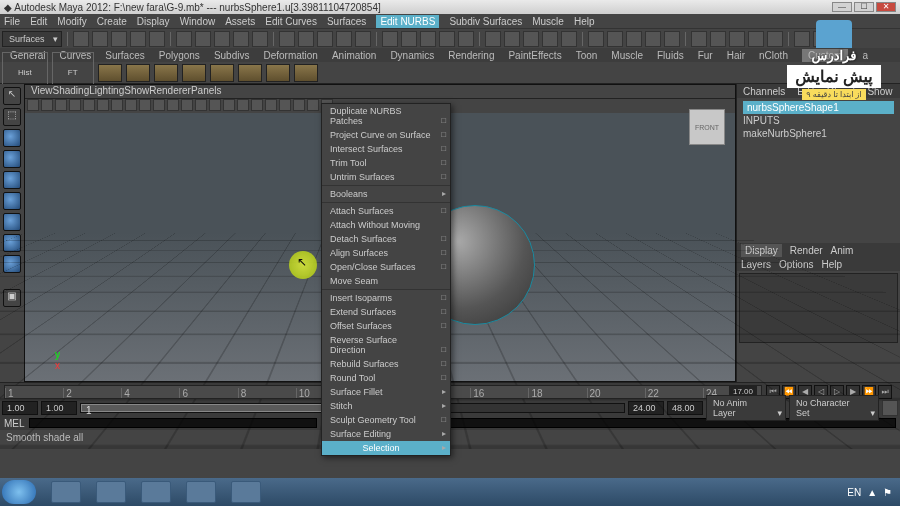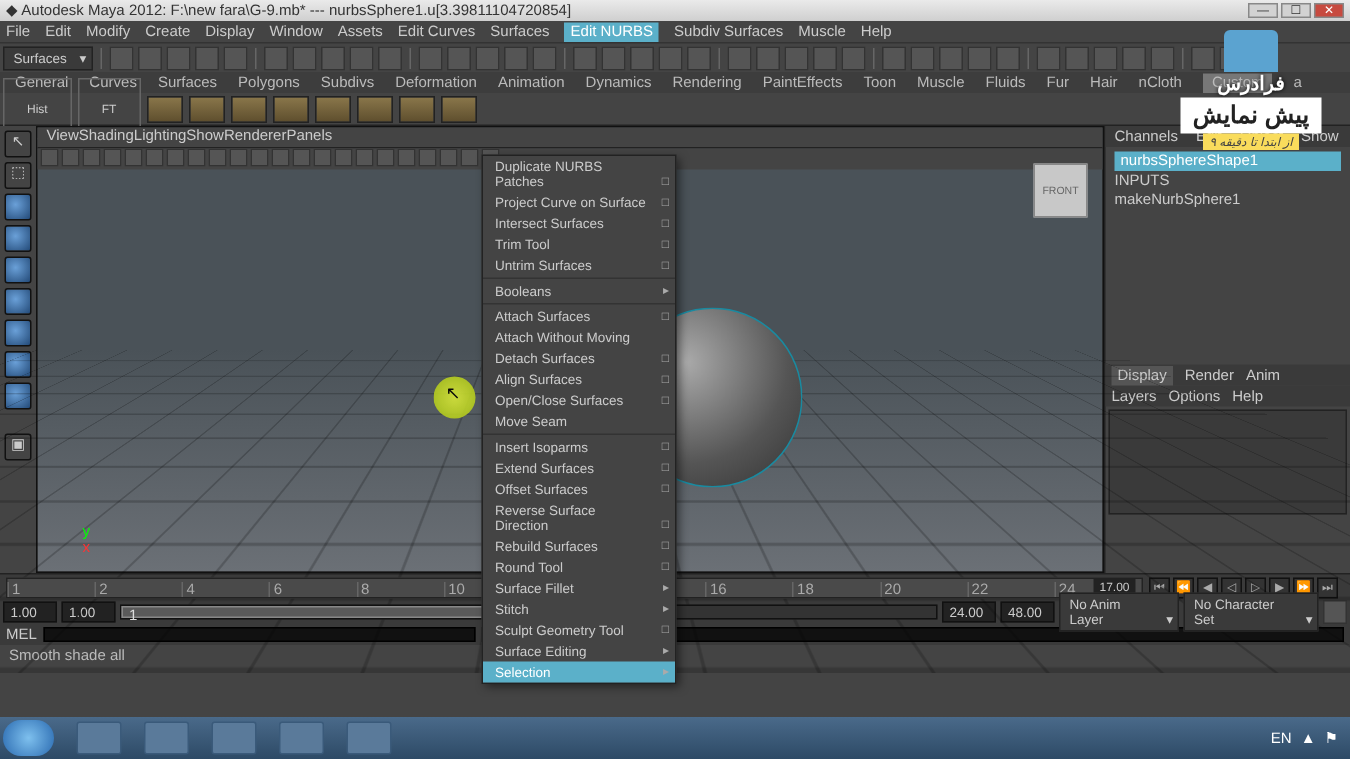--- a/index.html
+++ b/index.html
@@ -32,21 +32,21 @@
 .grid-floor { position: absolute; left: 0; right: 0; top: 50%; bottom: 0; background: repeating-linear-gradient(90deg, rgba(0,0,0,0.2) 0 1px, transparent 1px 30px), repeating-linear-gradient(0deg, rgba(0,0,0,0.2) 0 1px, transparent 1px 15px); transform: perspective(200px) rotateX(55deg); transform-origin: top; }
 .sphere { position: absolute; left: 390px; top: 120px; width: 120px; height: 120px; background: radial-gradient(circle at 35% 30%, #aaa, #555 60%, #333); border-radius: 50%; border: 1px solid #1a8aa0; }
 .cursor-hl { position: absolute; left: 264px; top: 166px; width: 28px; height: 28px; background: radial-gradient(circle, #d8e83a, #a5c015); border-radius: 50%; opacity: 0.9; }
 .cursor-hl::after { content: '↖'; position: absolute; left: 8px; top: 4px; color: #000; font-size: 12px; }
 .view-cube { position: absolute; right: 10px; top: 24px; width: 36px; height: 36px; background: #c8c8c8; border: 1px solid #888; font-size: 7px; color: #666; text-align: center; line-height: 36px; }
 .axis { position: absolute; left: 30px; bottom: 10px; font-size: 8px; color: #0f0; }
 .axis .x { color: #f33; }
 .persp { position: absolute; left: 50%; bottom: 6px; transform: translateX(-50%); color: #3bbc63; font-size: 9px; }
 .dropdown-menu { position: absolute; left: 296px; top: 18px; width: 130px; background: #444; border: 1px solid #222; z-index: 50; box-shadow: 2px 2px 6px rgba(0,0,0,0.5); }
 .menu-item { padding: 2px 18px 2px 8px; color: #ccc; font-size: 9px; position: relative; cursor: pointer; }
-.menu-item.sel { background: #5bb0c9; color: #fff; }
+.menu-item.sel { background: #5bb0c9; color: #fff; text-align: center; }
 .opt::after { content: '□'; position: absolute; right: 4px; color: #aaa; font-size: 8px; }
 .sub::after { content: '▸'; position: absolute; right: 4px; color: #aaa; font-size: 8px; }
 .menu-sep { height: 1px; background: #333; margin: 1px 0; }
 .channel-box { width: 164px; background: #444; border-left: 1px solid #222; }
 .cb-header { height: 14px; background: #3a3a3a; display: flex; gap: 12px; padding: 0 6px; color: #ccc; font-size: 9px; align-items: center; }
 .cb-body { padding: 3px 6px; color: #ccc; font-size: 9px; }
 .cb-row { padding: 1px 0; }
 .cb-row.hl { background: #5bb0c9; color: #fff; padding: 1px 4px; }
 .cb-tabs { height: 14px; background: #3a3a3a; display: flex; gap: 8px; padding: 0 4px; color: #ccc; font-size: 9px; align-items: center; }
 .cb-tab.active { background: #555; padding: 1px 4px; }
@@ -64,21 +64,21 @@
 .mel-inp { flex: 1; background: #111; height: 10px; border: 1px solid #000; }
 .status { height: 14px; background: #444; color: #bbb; font-size: 9px; padding: 0 6px; display: flex; align-items: center; }
 .taskbar { height: 28px; background: linear-gradient(#4a6a8a,#2d4a66); display: flex; align-items: center; padding: 0 2px; gap: 15px; position: absolute; bottom: 0; left: 0; right: 0; }
 .start { width: 34px; height: 24px; background: radial-gradient(circle, #7ec0ee, #2a6ab0); border-radius: 12px; }
 .tb-icon { width: 30px; height: 22px; background: #5a7a9a; border: 1px solid #3a5a7a; border-radius: 2px; }
 .tb-right { margin-left: auto; display: flex; gap: 6px; align-items: center; color: #fff; font-size: 9px; padding-right: 6px; }
 .watermark { position: absolute; right: 6px; top: 20px; width: 120px; text-align: center; z-index: 60; }
 .wm-logo { width: 36px; height: 28px; background: #5ba3d0; border-radius: 4px 4px 0 0; margin: 0 auto; }
 .wm-text { color: #fff; font-size: 13px; font-weight: bold; text-shadow: 0 0 3px #000; }
 .wm-badge { background: #ffffff; color: #222; font-size: 16px; padding: 2px 8px; margin-top: 2px; display: inline-block; font-weight: bold; }
-.wm-sub { background: #f9dc5c; color: #444; font-size: 8px; padding: 1px 4px; display: inline-block; font-style: italic; }
+.wm-sub { background: #f9dc5c; color: #444; font-size: 8px; padding: 1px 4px; display: inline-block; }
 </style>
 </head>
 <body>
 
 <div class="titlebar">
   <span>◆</span>&nbsp;
   <span>Autodesk Maya 2012: F:\new fara\G-9.mb* --- nurbsSphere1.u[3.39811104720854]</span>
   <div class="win-controls">
     <div class="win-btn">—</div>
     <div class="win-btn">☐</div>

